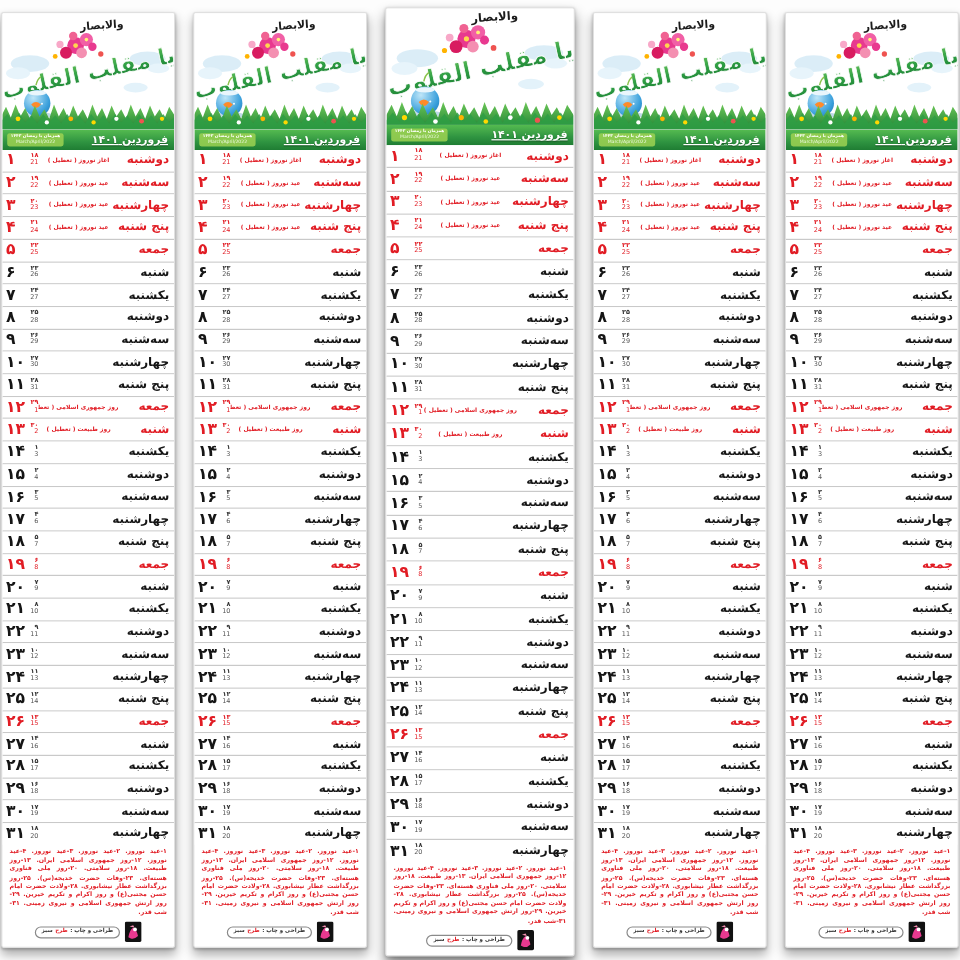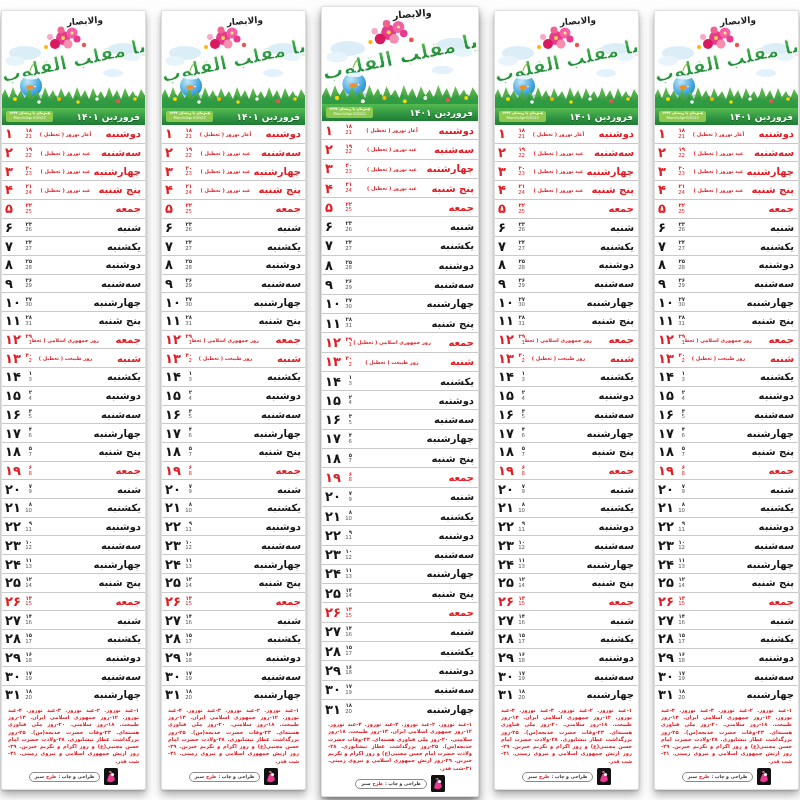--- a/index.html
+++ b/index.html
@@ -44,20 +44,21 @@
     justify-content:space-between;
     padding:0 5px 0 4px;
     background:linear-gradient(180deg,#55bb50 0%,#2f9441 60%,#1f7d33 100%);
   }
   .month-title {
     color:#ffffff;
     font-size:9px;
     font-weight:bold;
     text-shadow:0 1px 1px rgba(0,0,0,.35);
     white-space:nowrap;
+    text-decoration:underline;
   }
   .month-sub {
     background:rgba(158,210,82,.85);
     border-radius:2px;
     padding:1px 3px;
     display:flex;
     flex-direction:column;
     align-items:center;
     line-height:1.1;
   }

